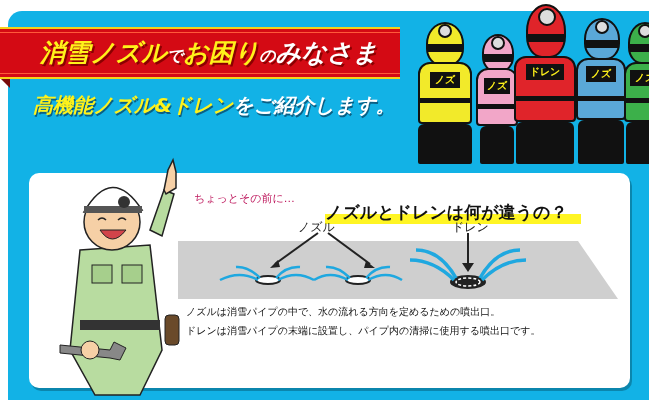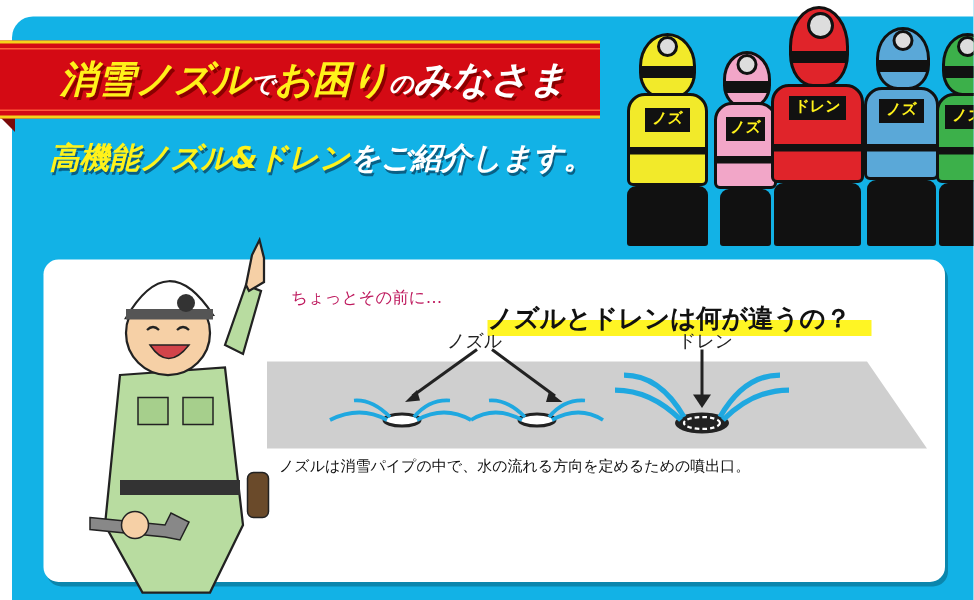--- a/index.html
+++ b/index.html
@@ -182,13 +182,14 @@
     <ellipse cx="290" cy="52" rx="12" ry="4" fill="none" stroke="#fff" stroke-width="1.5" stroke-dasharray="3 2"></ellipse>
     <path d="M278 48 Q262 20 238 20" stroke="#1fa8e0" stroke-width="3.5" fill="none"></path>
     <path d="M276 50 Q256 30 232 30" stroke="#1fa8e0" stroke-width="3.5" fill="none"></path>
     <path d="M302 48 Q318 20 342 20" stroke="#1fa8e0" stroke-width="3.5" fill="none"></path>
     <path d="M304 50 Q324 30 348 30" stroke="#1fa8e0" stroke-width="3.5" fill="none"></path>
   </g>
 </svg>
 
 <div class="description">
   <div>ノズルは消雪パイプの中で、水の流れる方向を定めるための噴出口。</div>
+  <div>ドレンは消雪パイプの末端に設置し、パイプ内の清掃に使用する噴出口です。</div>
 </div>
 
 </body></html>

